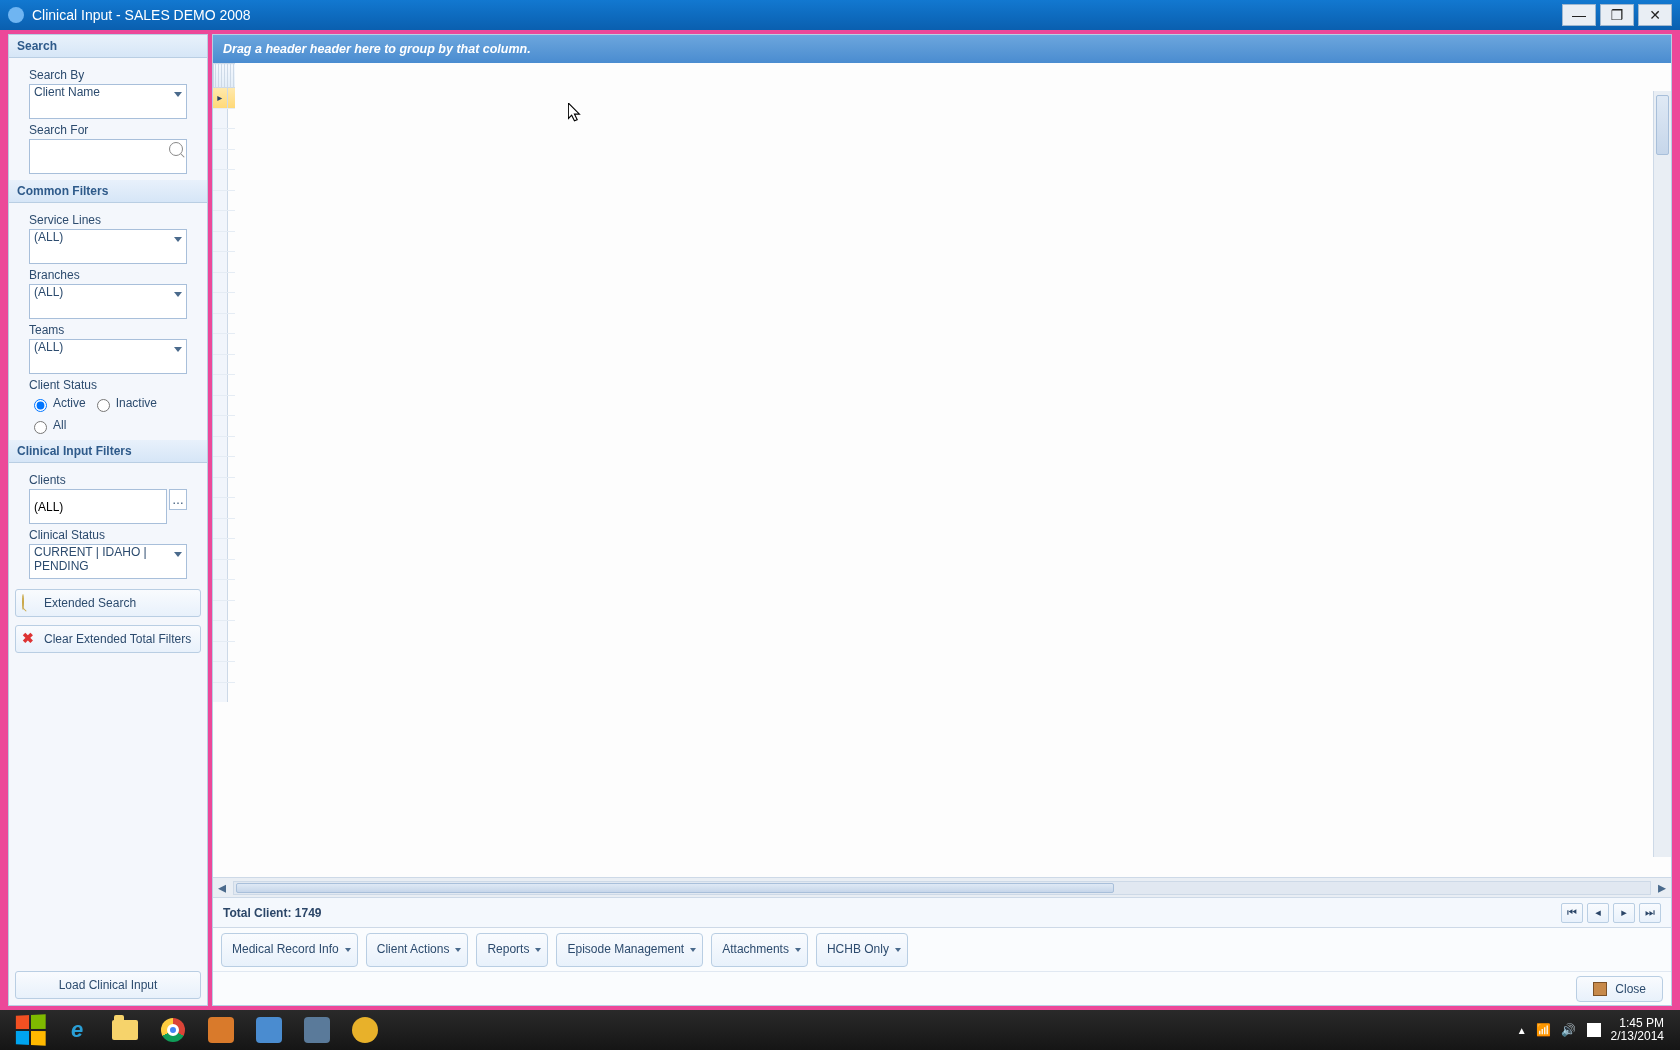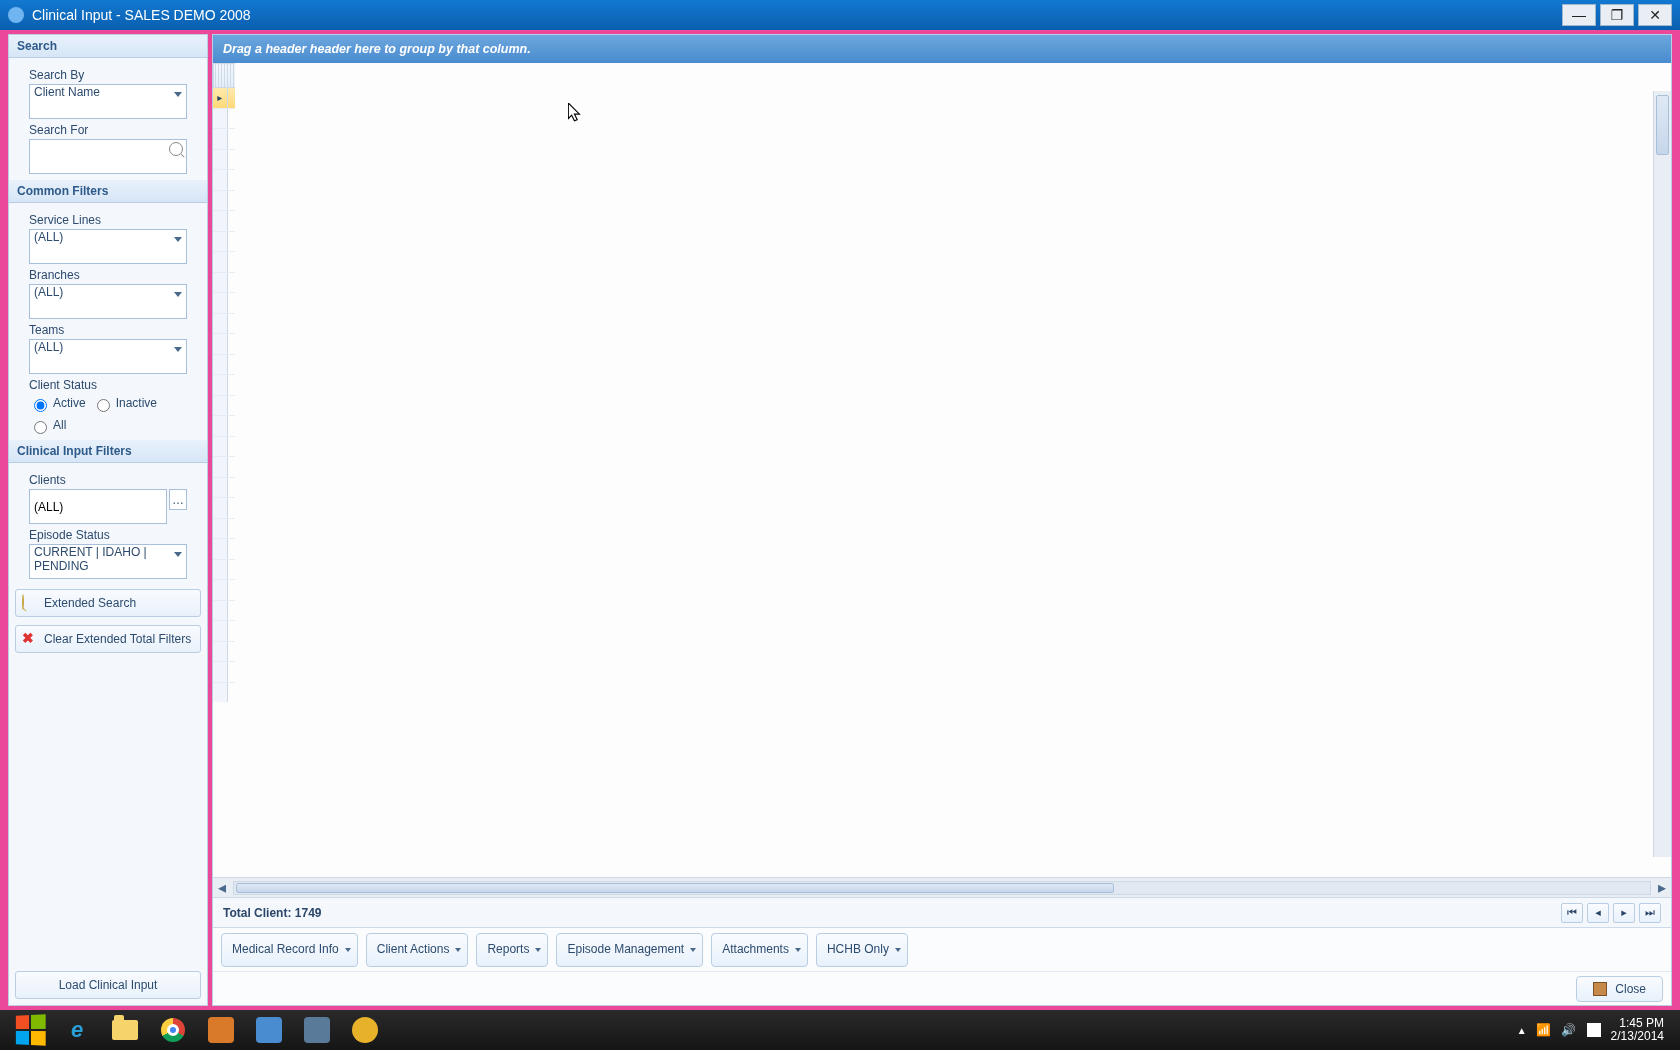--- a/index.html
+++ b/index.html
@@ -147,21 +147,21 @@
         </div>
       </div>
 
       <div class="panel-header">Clinical Input Filters</div>
       <div class="panel-body">
         <span class="lbl">Clients</span>
         <div style="display:flex;gap:2px;">
           <input class="txt" style="flex: 1 1 0%;" value="(ALL)">
           <div style="width:18px;height:21px;border:1px solid #a8bfda;background:#fff;display:flex;align-items:center;justify-content:center;cursor:pointer;">…</div>
         </div>
-        <span class="lbl">Episode Status</span>
+        <span class="lbl">Clinical Status</span>
         <div class="combo"><span>CURRENT | IDAHO | PENDING</span></div>
       </div>
 
       <div class="btnrow">
         <span class="ic"><span class="ic-search"></span></span>
         <span>Extended Search</span>
       </div>
       <div class="btnrow">
         <span class="ic ic-clear">✖</span>
         <span>Clear Extended  Total Filters</span>

